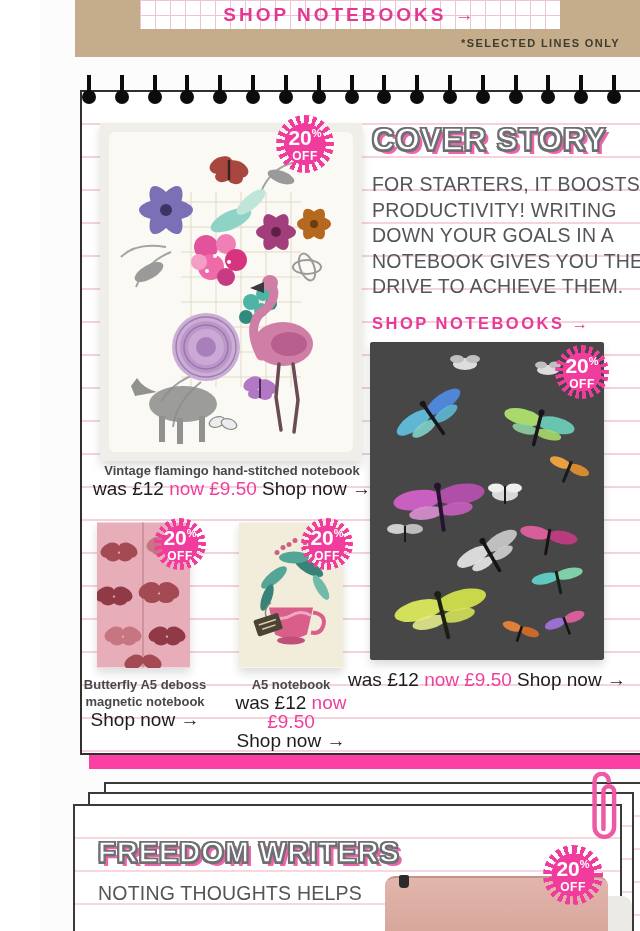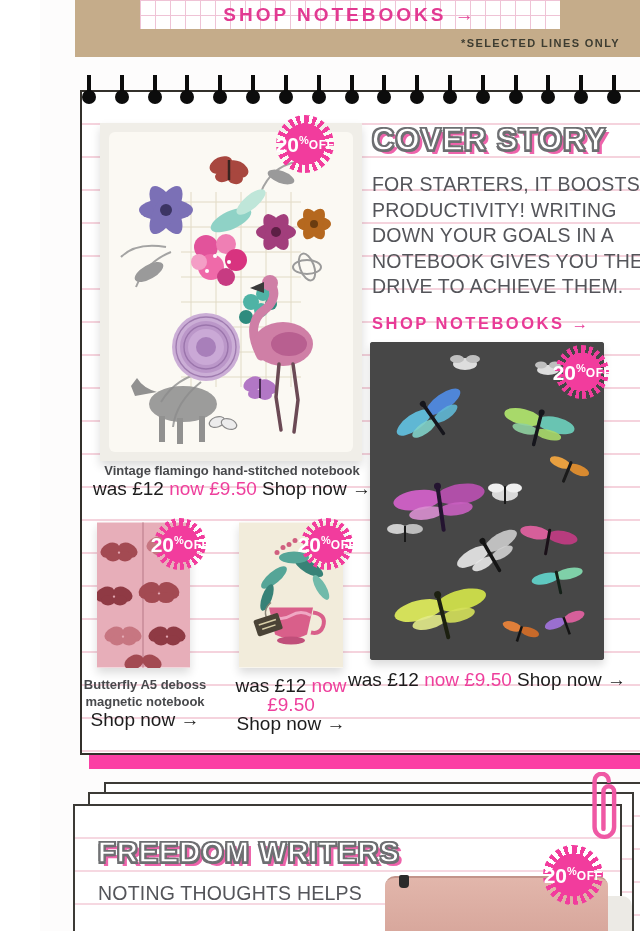--- a/index.html
+++ b/index.html
@@ -37,21 +37,21 @@
   .photo-flamingo svg { position:absolute; left:0; top:0; width:100%; height:100%; }
 
   .photo-ombre { left:288px; top:250px; width:234px; height:318px; background:#474747; border-radius:3px; overflow:hidden; }
   .photo-ombre svg { width:100%; height:100%; }
 
   .photo-butterfly { left:15px; top:430px; width:93px; height:146px; overflow:hidden; }
   .photo-tea { left:157px; top:430px; width:104px; height:146px; overflow:hidden; }
   .photo-butterfly svg, .photo-tea svg { width:100%; height:100%; }
 
   
-  .badge { position:absolute; border-radius:50%; display:flex; flex-direction:row;
+  .badge { position:absolute; border-radius:50%; display:flex; flex-direction:column;
     align-items:center; justify-content:center; color:#fff; line-height:1; font-weight:700; z-index:6;
     background:#f23c9d;
     background:radial-gradient(circle closest-side, #f23c9d 71%, rgba(0,0,0,0) 72%),
                repeating-conic-gradient(#f23c9d 0 9deg, rgba(0,0,0,0) 9deg 17deg); }
   .badge .pct { font-size:21px; }
   .badge .pct sup { font-size:11px; }
   .badge .off { font-size:12px; letter-spacing:.5px; margin-top:2px; }
 
   
   .outlined { color:#ffffff; font-weight:700; letter-spacing:1px;
@@ -442,20 +442,21 @@
       <span class="off">OFF</span>
     </div>
 
     <div class="caption caption-butterfly">
       <div class="cap-name">Butterfly A5 deboss</div>
       <div class="cap-name">magnetic notebook</div>
       <div class="cap-price shopnow">Shop now →</div>
     </div>
 
     <div class="caption caption-tea">
+      <div class="cap-name">A5 notebook</div>
       <div class="cap-price">
         <span>was £12</span>
         <span class="now">now £9.50</span>
       </div>
       <div class="cap-price shopnow">Shop now →</div>
     </div>
 
     <div class="caption caption-ombre">
       <div class="cap-price">
         <span>was £12</span>

